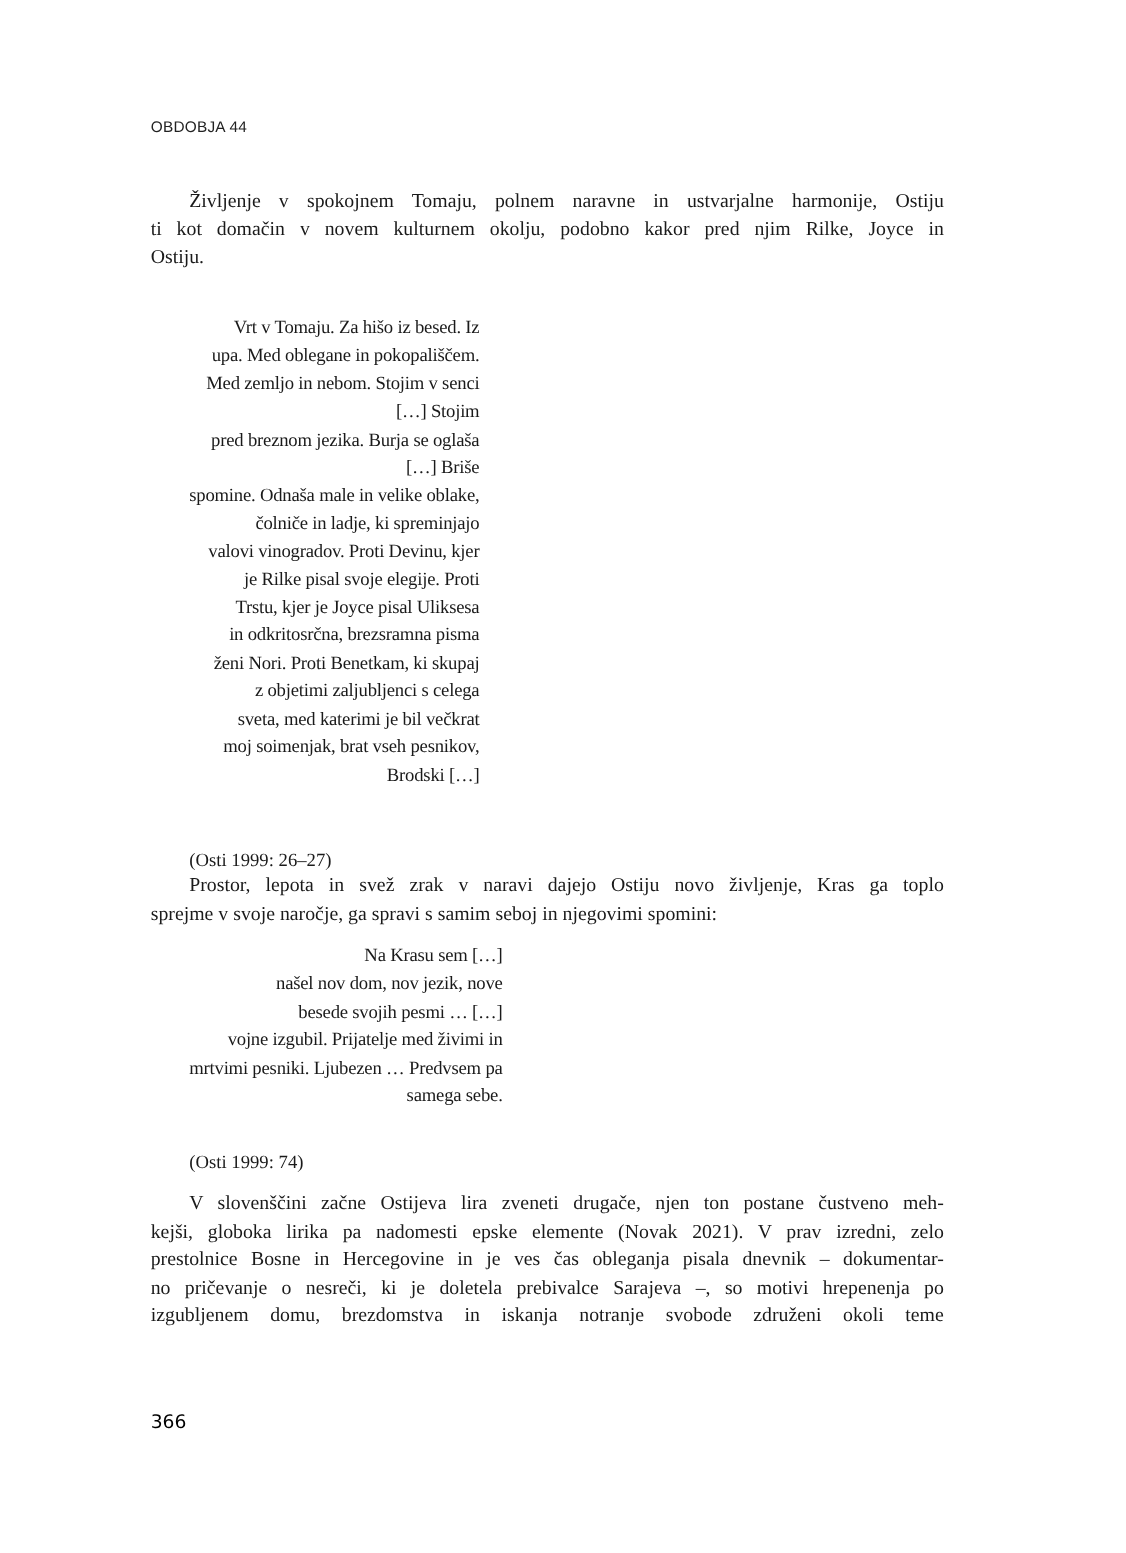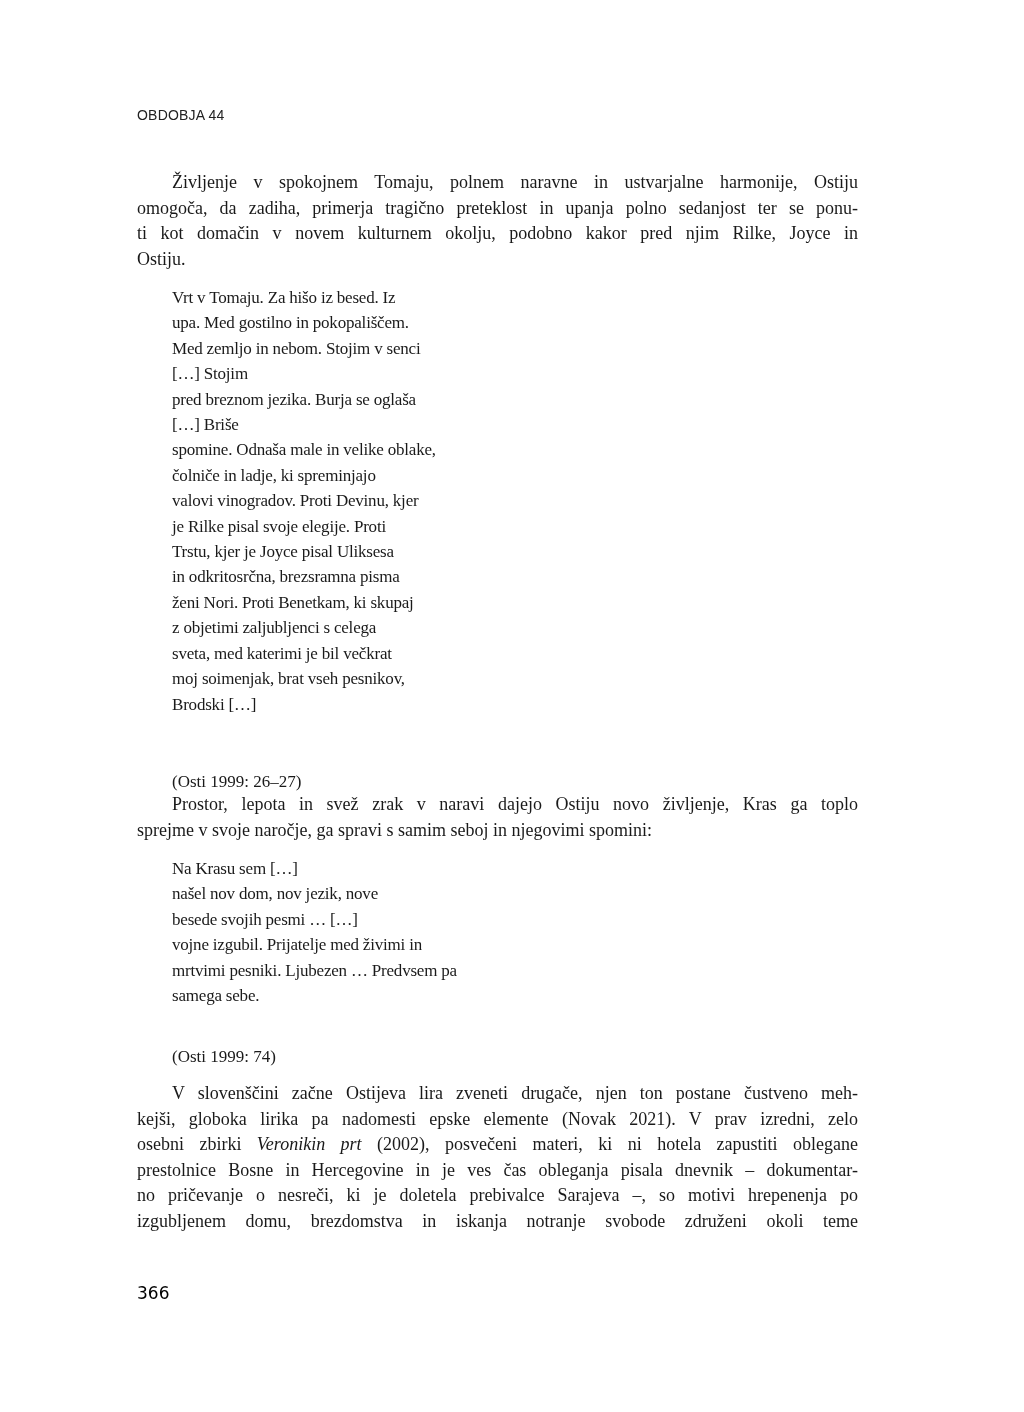--- a/index.html
+++ b/index.html
@@ -57,20 +57,21 @@
     .p2 { top: 792px; }
     .p3 { top: 1081px; }
     .poem {
       position: absolute;
       left: 172px;
       font-family: "Liberation Serif", serif;
       font-size: 17px;
       line-height: 25.4px;
       color: #1a1a1a;
       letter-spacing: -0.2px;
+      text-align: right;
     }
     .poem .verse { display: block; white-space: nowrap; }
     .poem1 { top: 285px; }
     .poem2 { top: 856px; }
     .citation {
       position: absolute;
       left: 172px;
       font-family: "Liberation Serif", serif;
       font-size: 17px;
       color: #1a1a1a;
@@ -89,28 +90,27 @@
   </style>
 </head>
 <body>
 
 <div class="page">
 
   <div class="running-head">OBDOBJA 44</div>
 
   <p class="body-text p1">
     <span class="line indent">Življenje v spokojnem Tomaju, polnem naravne in ustvarjalne harmonije, Ostiju</span>
-    <span class="line">omogoča, da zadiha, primerja tragično preteklost in upanja polno sedanjost ter se ponu-</span>
     <span class="line">ti kot domačin v novem kulturnem okolju, podobno kakor pred njim Rilke, Joyce in</span>
     <span class="line last">Ostiju.</span>
   </p>
 
   <div class="poem poem1">
     <span class="verse">Vrt v Tomaju. Za hišo iz besed. Iz</span>
-    <span class="verse">upa. Med gostilno in pokopališčem.</span>
+    <span class="verse">upa. Med oblegane in pokopališčem.</span>
     <span class="verse">Med zemljo in nebom. Stojim v senci</span>
     <span class="verse">[…] Stojim</span>
     <span class="verse">pred breznom jezika. Burja se oglaša</span>
     <span class="verse">[…] Briše</span>
     <span class="verse">spomine. Odnaša male in velike oblake,</span>
     <span class="verse">čolniče in ladje, ki spreminjajo</span>
     <span class="verse">valovi vinogradov. Proti Devinu, kjer</span>
     <span class="verse">je Rilke pisal svoje elegije. Proti</span>
     <span class="verse">Trstu, kjer je Joyce pisal Uliksesa</span>
     <span class="verse">in odkritosrčna, brezsramna pisma</span>
@@ -135,21 +135,20 @@
     <span class="verse">vojne izgubil. Prijatelje med živimi in</span>
     <span class="verse">mrtvimi pesniki. Ljubezen … Predvsem pa</span>
     <span class="verse">samega sebe.</span>
   </div>
 
   <div class="citation cite2">(Osti 1999: 74)</div>
 
   <p class="body-text p3">
     <span class="line indent">V slovenščini začne Ostijeva lira zveneti drugače, njen ton postane čustveno meh-</span>
     <span class="line">kejši, globoka lirika pa nadomesti epske elemente (Novak 2021). V prav izredni, zelo</span>
-    <span class="line"><span>osebni zbirki </span><em>Veronikin prt</em><span> (2002), posvečeni materi, ki ni hotela zapustiti oblegane</span></span>
     <span class="line">prestolnice Bosne in Hercegovine in je ves čas obleganja pisala dnevnik – dokumentar-</span>
     <span class="line">no pričevanje o nesreči, ki je doletela prebivalce Sarajeva –, so motivi hrepenenja po</span>
     <span class="line">izgubljenem domu, brezdomstva in iskanja notranje svobode združeni okoli teme</span>
   </p>
 
   <div class="page-number">366</div>
 
 </div>
 
 </body></html>

